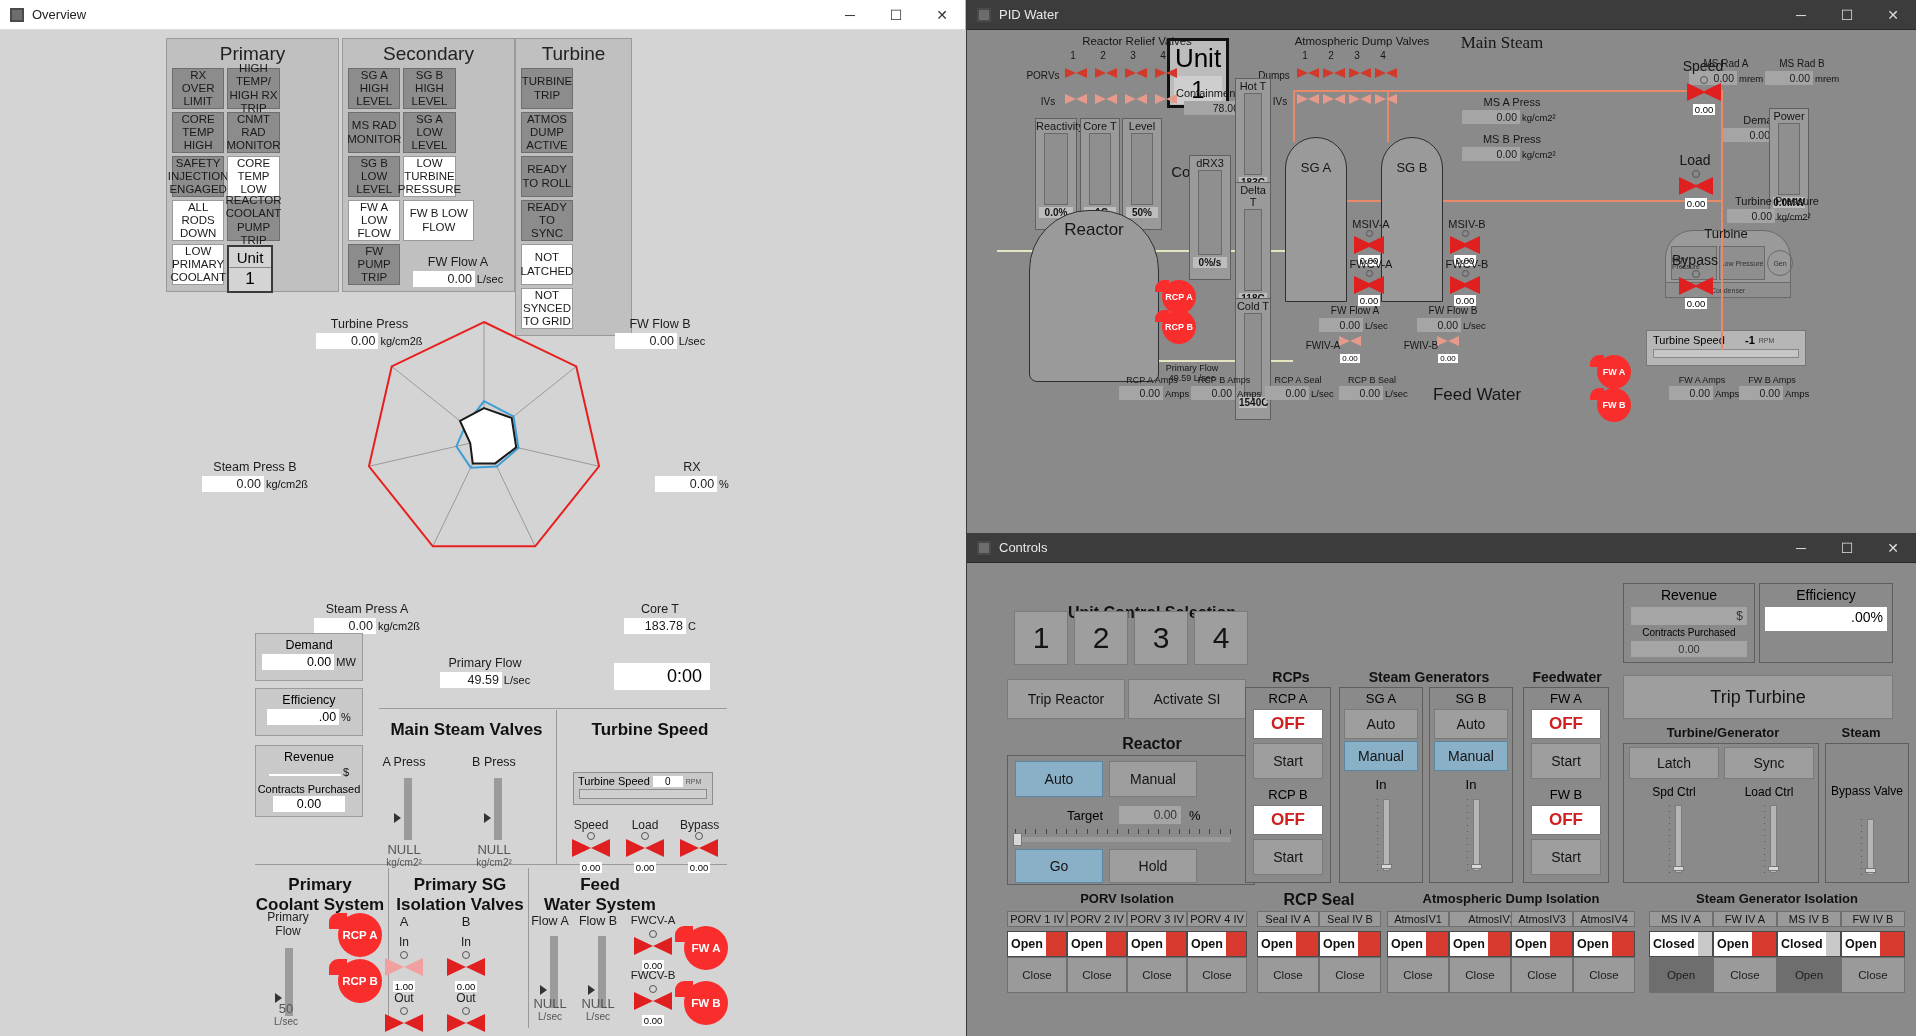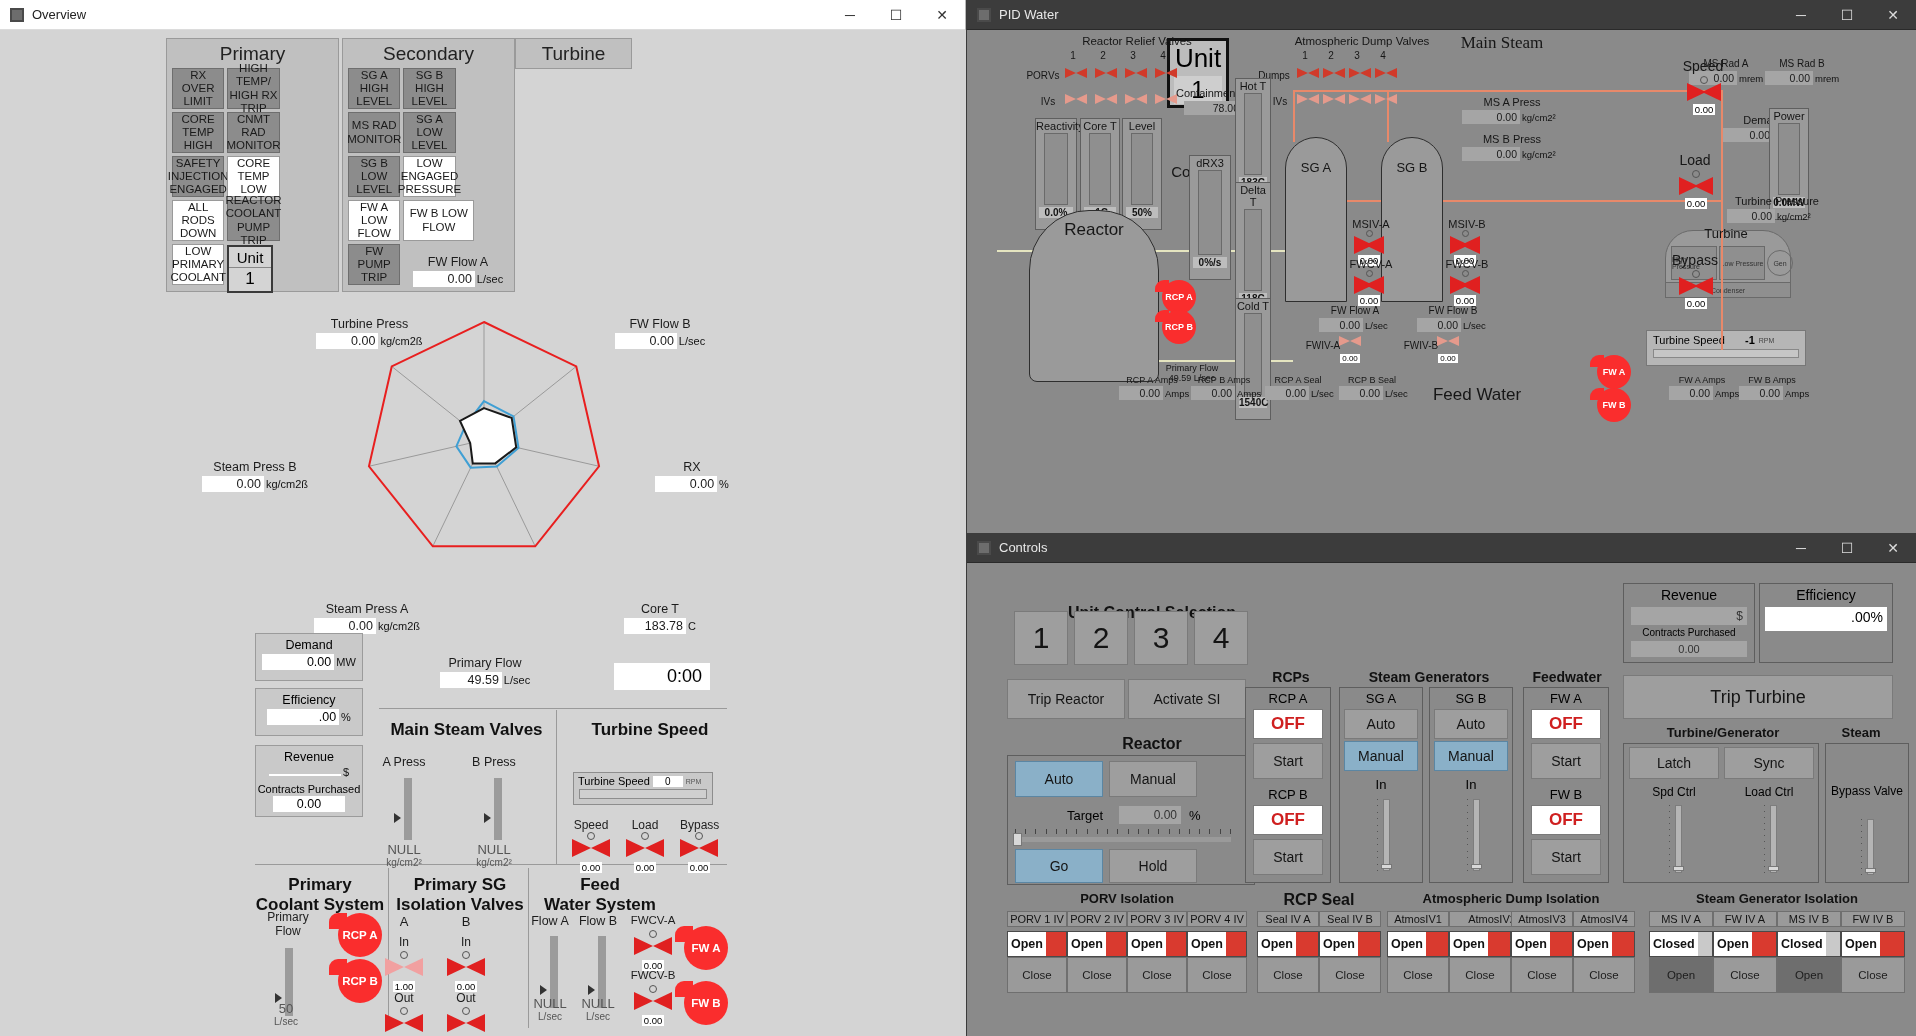--- a/index.html
+++ b/index.html
@@ -210,35 +210,55 @@
           <div class="alarm" style="width: 52.3333px; height: 41px;">
             <span>MS RAD MONITOR</span>
           </div>
           <div class="alarm" style="width: 52.3333px; height: 41px;">
             <span>SG A LOW LEVEL</span>
           </div>
           <div class="alarm" style="width: 52.3333px; height: 41px;">
             <span>SG B LOW LEVEL</span>
           </div>
           <div class="alarm on" style="width: 52.3333px; height: 41px;">
-            <span>LOW ENGAGED PRESSURE</span>
+            <span>LOW TURBINE PRESSURE</span>
           </div>
           <div class="alarm on" style="width: 52.3333px; height: 41px;">
             <span>FW A LOW FLOW</span>
           </div>
           <div class="alarm on" style="width: 71px; height: 41px;">
             <span>FW B LOW FLOW</span>
           </div>
           <div class="alarm" style="width: 52.3333px; height: 41px;">
             <span>FW PUMP TRIP</span>
           </div>
         </div>
       </div>
       <div class="alarm-group" style="left: 515px; top: 8px; width: 117px;">
         <div class="ag-title">Turbine</div>
+        <div class="ag-grid">
+          <div class="alarm" style="width: 52px; height: 41px;">
+            <span>TURBINE TRIP</span>
+          </div>
+          <div class="alarm" style="width: 52px; height: 41px;">
+            <span>ATMOS DUMP ACTIVE</span>
+          </div>
+          <div class="alarm" style="width: 52px; height: 41px;">
+            <span>READY TO ROLL</span>
+          </div>
+          <div class="alarm" style="width: 52px; height: 41px;">
+            <span>READY TO SYNC</span>
+          </div>
+          <div class="alarm on" style="width: 52px; height: 41px;">
+            <span>NOT LATCHED</span>
+          </div>
+          <div class="alarm on" style="width: 52px; height: 41px;">
+            <span>NOT SYNCED TO GRID</span>
+          </div>
+        </div>
       </div>
       <div class="unitbox" style="left: 227px; top: 215px;">
         <div class="u-lab">Unit</div>
         <div class="u-val">1</div>
       </div>
       <svg width="420" height="300" style="position: absolute; left: 274px; top: 260px;">
         <line x1="210" y1="150" x2="210" y2="32" stroke="#9a9a9a" stroke-width="1"></line>
         <line x1="210" y1="150" x2="302.2561149312275" y2="76.42820338066944" stroke="#9a9a9a" stroke-width="1"></line>
         <line x1="210" y1="150" x2="325.0414936374552" y2="176.2574702068451" stroke="#9a9a9a" stroke-width="1"></line>
         <line x1="210" y1="150" x2="261.1982812158719" y2="256.31432641248546" stroke="#9a9a9a" stroke-width="1"></line>

